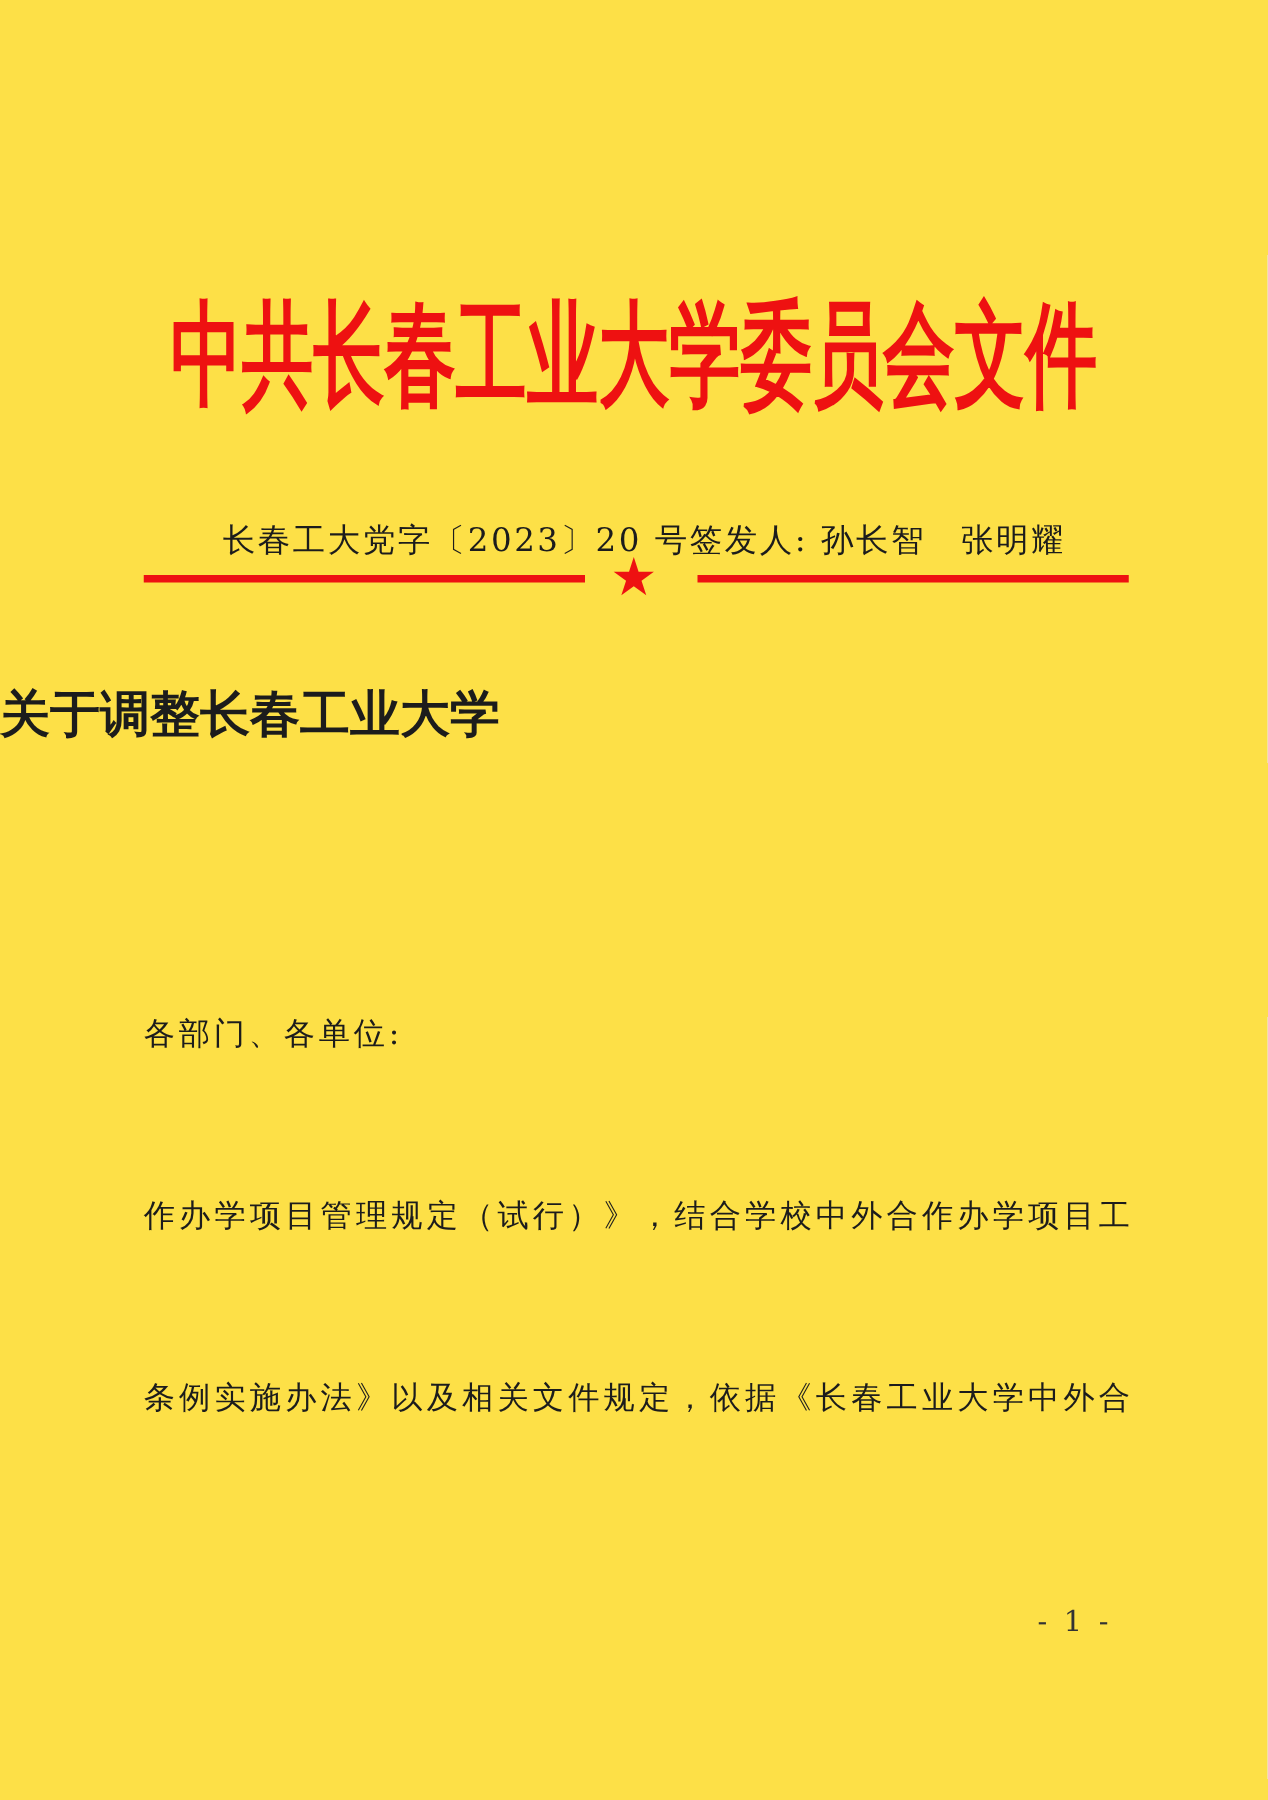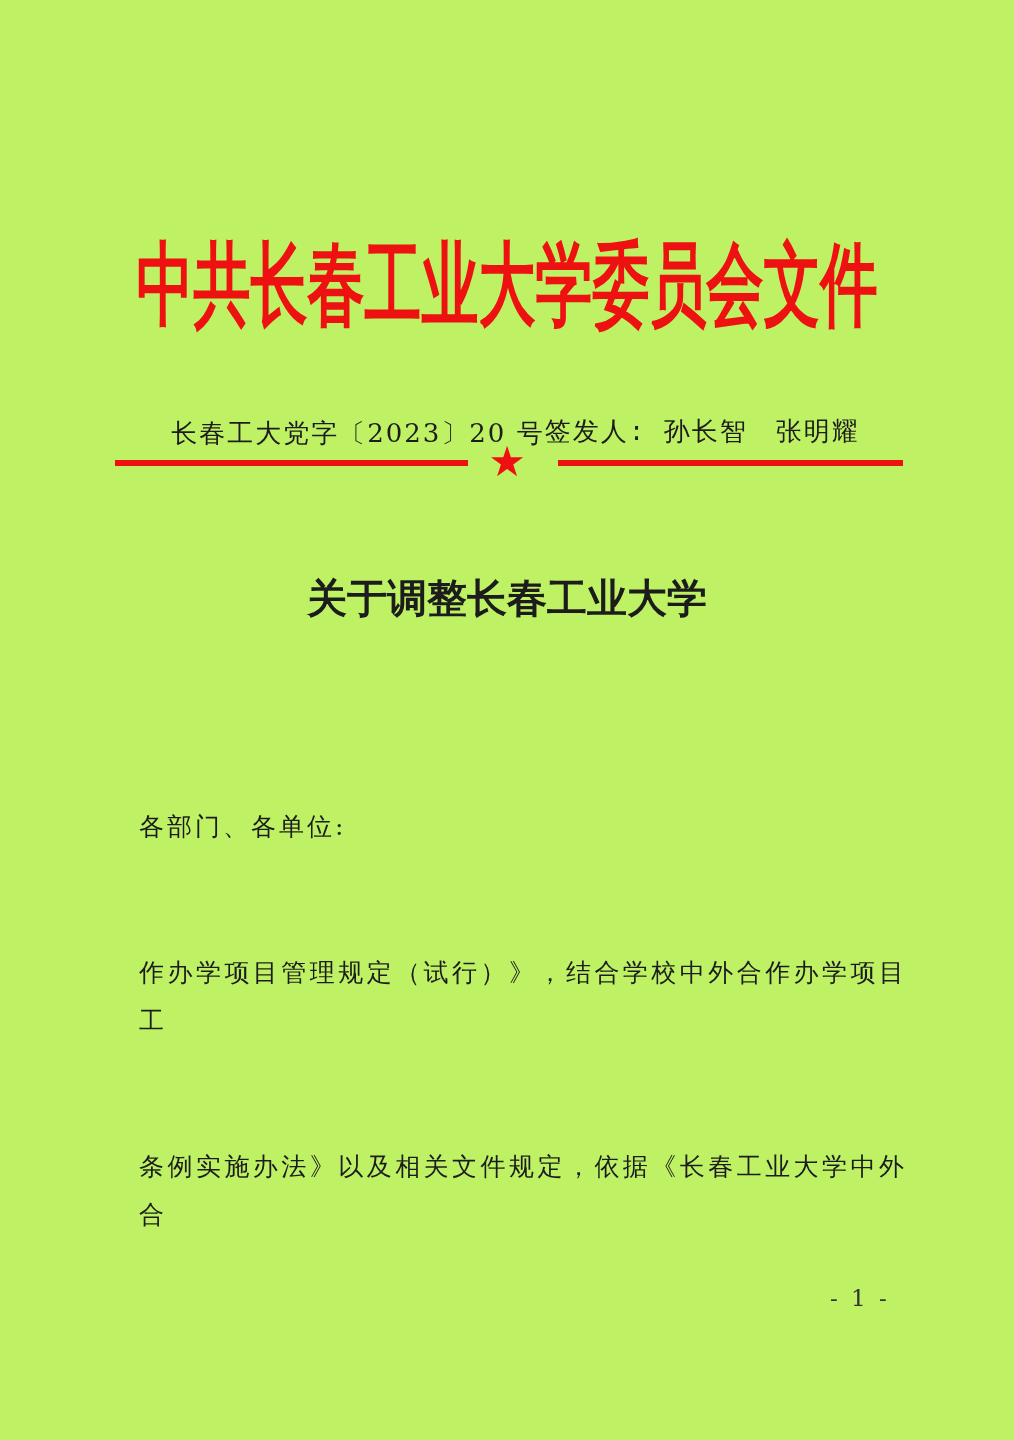--- a/index.html
+++ b/index.html
@@ -1,21 +1,21 @@
 <!DOCTYPE html>
 <html><head>
 <meta charset="utf-8">
 <style>
   html, body { margin: 0; padding: 0; background: #e8e8e8; }
   .page {
     position: relative;
     width: 1014px;
     height: 1440px;
     margin: 0 auto;
-    background: #bef264;
+    background: #fde047;
     overflow: hidden;
     font-family: "DejaVu Serif", "Liberation Serif", serif;
     color: #1c1c1c;
   }
 
   
   .org-banner {
     position: absolute;
     top: 238px;
     left: 0;
@@ -41,21 +41,21 @@
     left: 115px;
     width: 792px;
     display: flex;
     justify-content: center;
     font-size: 26px;
     line-height: 34px;
     letter-spacing: 2px;
     white-space: pre;
   }
   .docnum-left { margin-left: 25px; }
-  .docnum-right { margin-right: 16px; font-family: Liberation Mono, monospace; }
+  .docnum-right { margin-right: 16px; }
 
   
   .red-rule {
     position: absolute;
     top: 460px;
     height: 6px;
     background: #ee1111;
   }
   .red-rule.left  { left: 115px; width: 353px; }
   .red-rule.right { left: 558px; width: 345px; }
@@ -66,43 +66,42 @@
     transform: translateX(-50%);
     color: #ee1111;
     font-family: "DejaVu Sans", "Liberation Sans", sans-serif;
     font-size: 42px;
     line-height: 42px;
   }
 
   
   .doc-title {
     position: absolute;
-    top: 569px;
+    top: 543px;
     left: 0;
     width: 100%;
-    text-align: center;
     font-weight: bold;
     font-size: 40px;
     line-height: 57px;
     letter-spacing: 0px;
     white-space: nowrap;
   }
 
   
   .body-block {
     position: absolute;
     top: 706px;
     left: 115px;
     width: 792px;
     font-size: 25px;
     line-height: 48.5px;
     letter-spacing: 3px;
     white-space: pre-wrap;
   }
-  .bline { min-height: 48.5px; margin-left: 24px; }
+  .bline { min-height: 48.5px; }
   .indent  { text-indent: 57px; }
   .jfull   { text-align: justify; text-align-last: justify; }
 
   
   .page-number {
     position: absolute;
     top: 1285px;
     left: 830px;
     font-size: 23px;
     letter-spacing: 3px;

